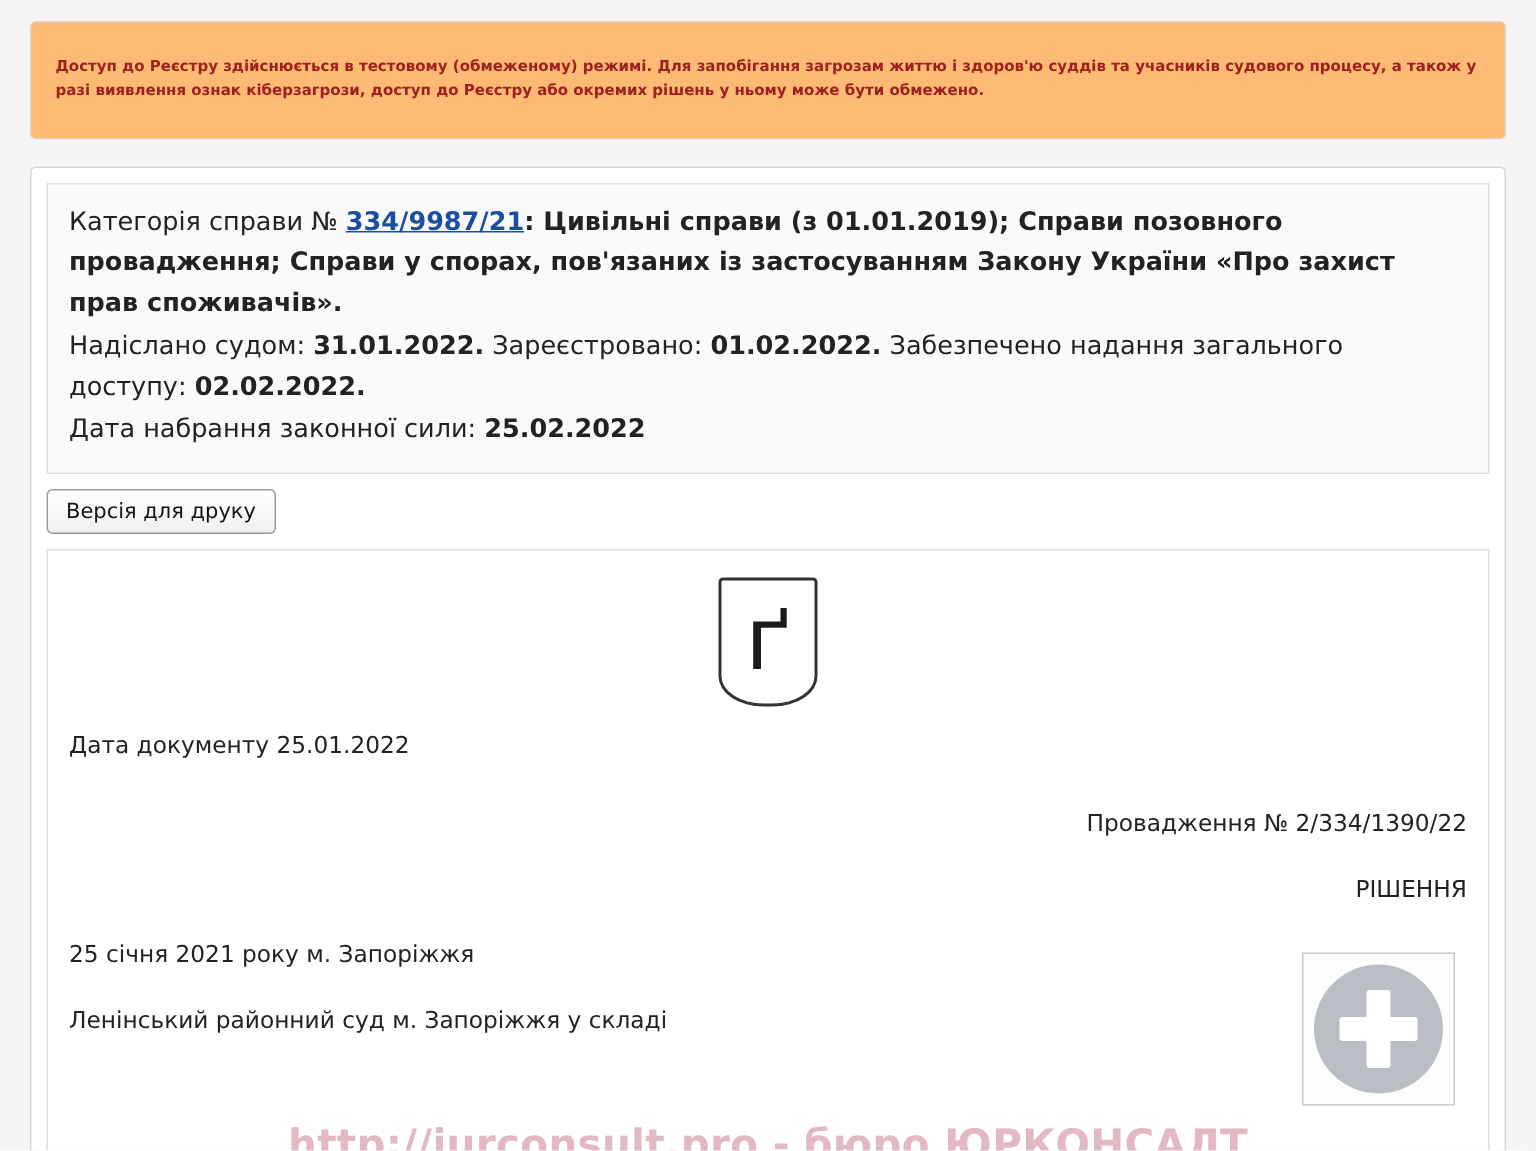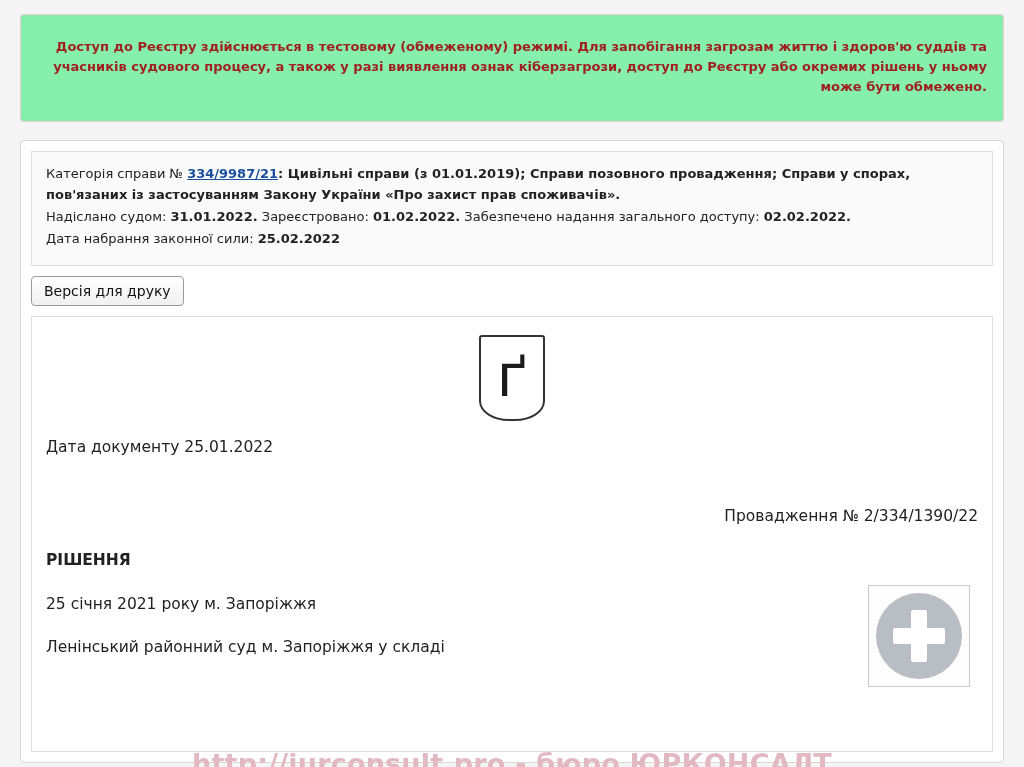--- a/index.html
+++ b/index.html
@@ -20,47 +20,47 @@
     width: 1024px;
     height: 767px;
     box-sizing: border-box;
     padding: 0;
     position: relative;
   }
 
   
   .warning-banner {
     margin: 14px 20px 0 20px;
-    background: #86efac;
+    background: #fdba74;
     border: 1px solid #e9cccc;
     border-radius: 4px;
     padding: 22px 16px 24px 16px;
-    text-align: right;
+    text-align: left;
     color: #9f2020;
     font-weight: bold;
-    font-size: 13px;
+    font-size: 10px;
     line-height: 1.55;
   }
 
   
   .card {
     margin: 18px 20px 0 20px;
     background: #ffffff;
     border: 1px solid #d8d8d8;
     border-radius: 4px;
     padding: 10px;
     box-sizing: border-box;
   }
 
   .meta-box {
     border: 1px solid #e0e0e0;
     background: #fafafa;
     padding: 12px 14px 14px 14px;
     line-height: 1.6;
-    font-size: 13px;
+    font-size: 17px;
   }
   .meta-box .line { margin: 0 0 1px 0; }
   .meta-box b { font-weight: bold; }
   .case-link {
     color: #1a4fa0;
     font-weight: bold;
     text-decoration: underline;
     cursor: pointer;
   }
 
@@ -114,22 +114,22 @@
     font-family: "DejaVu Sans", sans-serif;
     margin-top: -4px;
   }
 
   .doc p {
     margin: 0 0 22px 0;
     font-size: 15.5px;
     line-height: 1.4;
   }
   .doc .right { text-align: right; }
-  .doc .center { text-align: left; font-weight: bold; }
-  .doc .date-doc { margin-bottom: 48px; }
+  .doc .center { text-align: right; font-weight: normal; }
+  .doc .date-doc { margin-bottom: 30px; }
 
   
   .stamp {
     position: absolute;
     right: 22px;
     top: 268px;
     width: 100px;
     height: 100px;
     border: 1px solid #c9c9c9;
     background: #fdfdfd;

